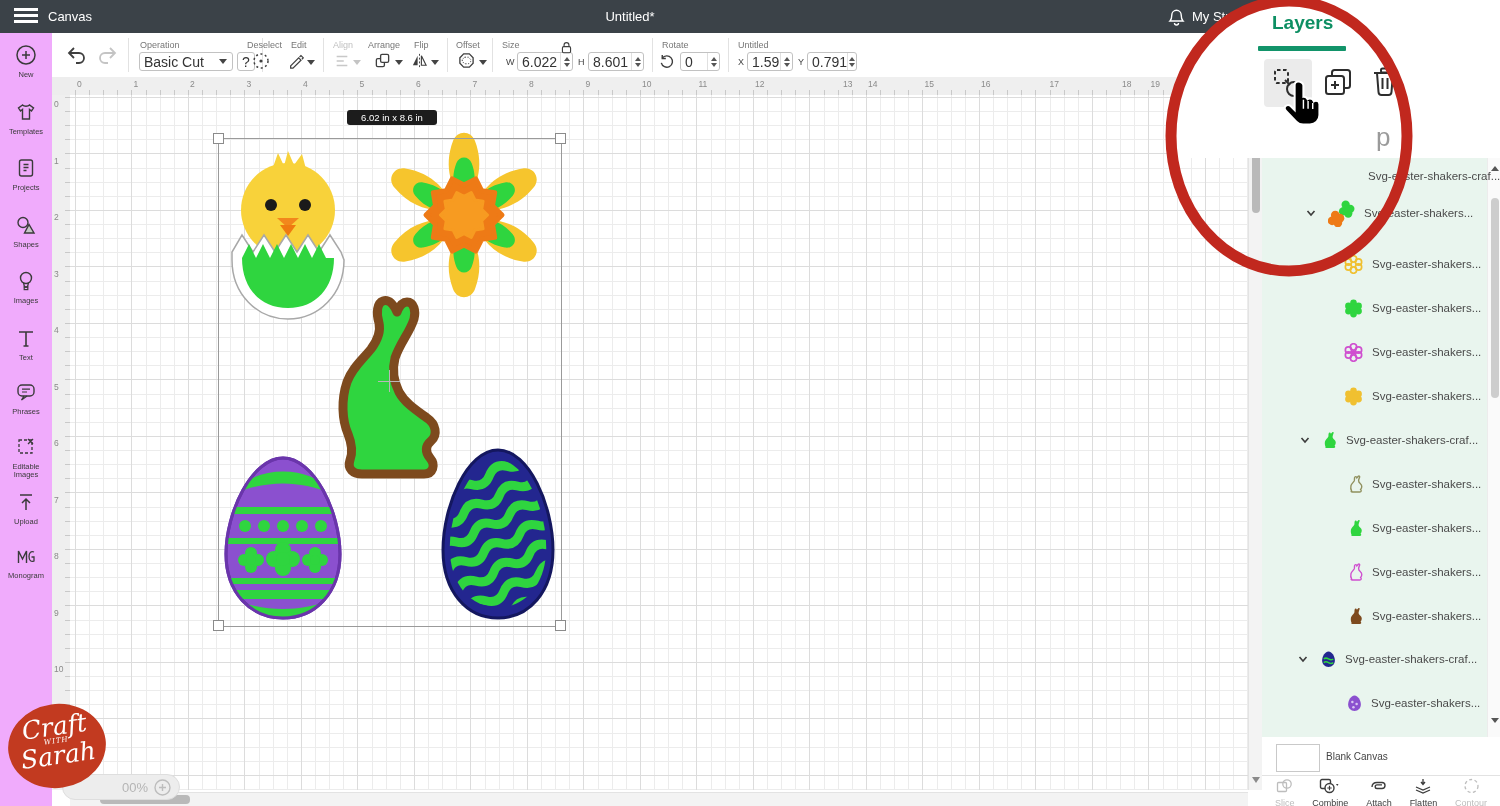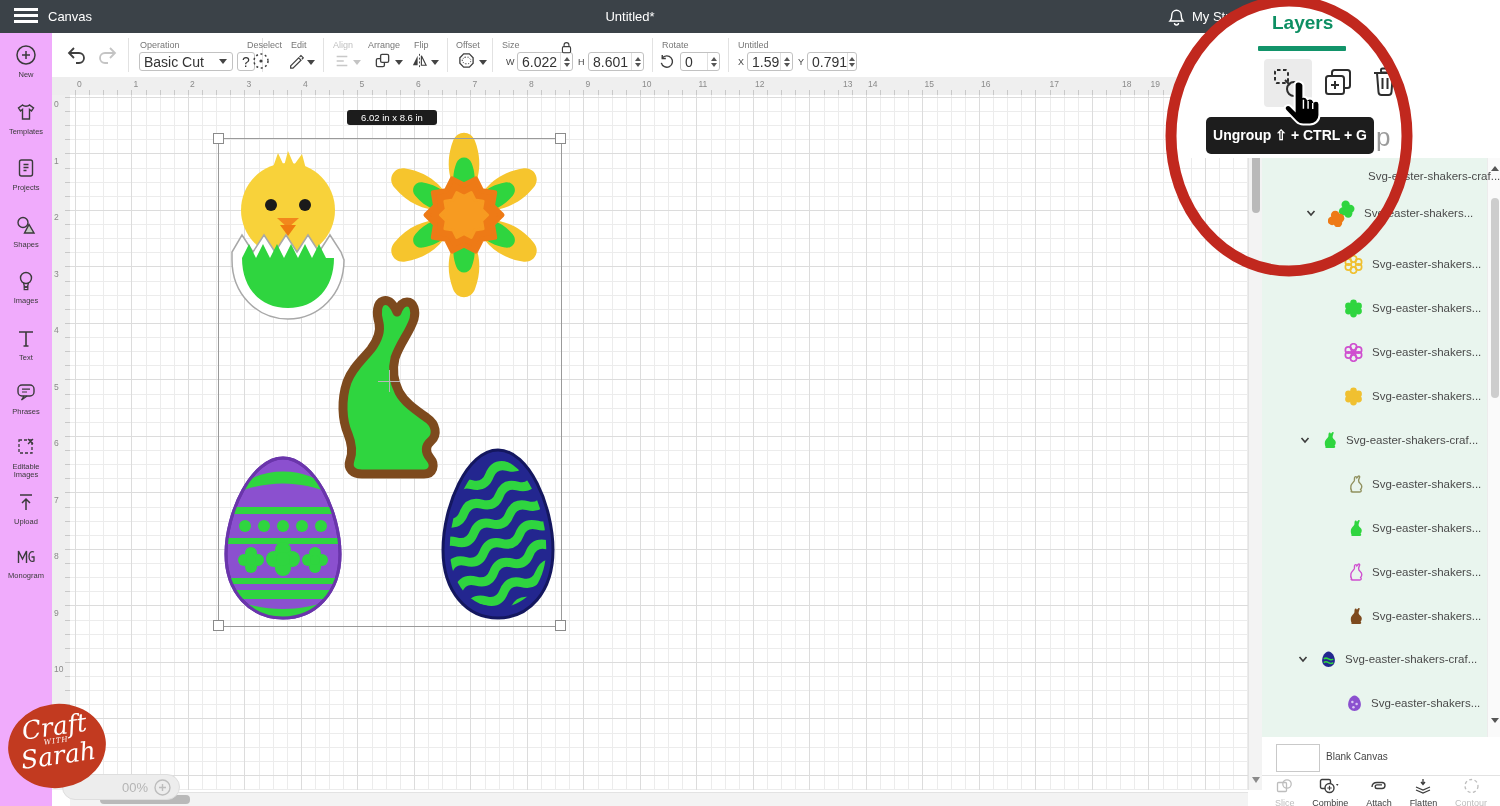--- a/index.html
+++ b/index.html
@@ -686,21 +686,20 @@
     <rect x="4" y="9" width="18" height="18" rx="2.5" fill="#fff" stroke="#2e2e2e" stroke-width="2"></rect>
     <path d="M13 14 v8 M9 18 h8" stroke="#2e2e2e" stroke-width="2"></path>
   </svg>
   <svg class="abs" style="left:1371px;top:66px;z-index:45;" width="28" height="32" viewBox="0 0 28 32">
     <path d="M3 7 h22" stroke="#2e2e2e" stroke-width="2"></path>
     <rect x="10" y="2.5" width="8" height="4" rx="1.5" fill="none" stroke="#2e2e2e" stroke-width="2"></rect>
     <path d="M6 7 l1.5 19 c.1 1.7 1.3 3 3 3 h7 c1.7 0 2.9-1.3 3-3 L22 7" fill="none" stroke="#2e2e2e" stroke-width="2"></path>
     <path d="M11.5 12 v11 M16.5 12 v11" stroke="#2e2e2e" stroke-width="2"></path>
   </svg>
   <span class="abs partialp">p</span>
-  <div class="abs tooltip">Ungroup ⇧ + CTRL + G</div>
   <svg class="abs" style="left:1284px;top:78px;z-index:47;" width="44" height="64" viewBox="0 0 34 48">
     <path d="M11 2 C9.3 2 8.2 3.2 8.2 5 V24 l-3.1-3.1 c-1.1-1.1-2.9-1.1-3.9 .1 -.9 1.1-.8 2.6.2 3.6 L9.5 33 c1.4 1.4 3.3 2.2 5.3 2.2 H20 c4.2 0 7.4-3.2 7.4-7.4 v-8.3 c0-1.5-1.2-2.7-2.7-2.7 -.6 0-1.1.2-1.6.5 -.4-1.3-1.6-2.3-3.1-2.3 -.7 0-1.3.2-1.8.6 C17.7 14.4 16.5 13.7 15 13.8 V5 C15 3.2 12.9 2 11 2 Z" fill="#000" stroke="#fff" stroke-width="1.6"></path>
     <path d="M15 16 v7 M18.6 17 v6 M22.2 18.5 v4.8" stroke="#fff" stroke-width="1.1" fill="none"></path>
   </svg>
   <svg class="abs" style="left:1160px;top:0px;z-index:48;pointer-events:none;" width="260" height="290" viewBox="0 0 260 290">
     <ellipse cx="129" cy="136" rx="118" ry="135" fill="none" stroke-width="11" stroke="#c1281e"></ellipse>
   </svg>
 
 </div>
 

